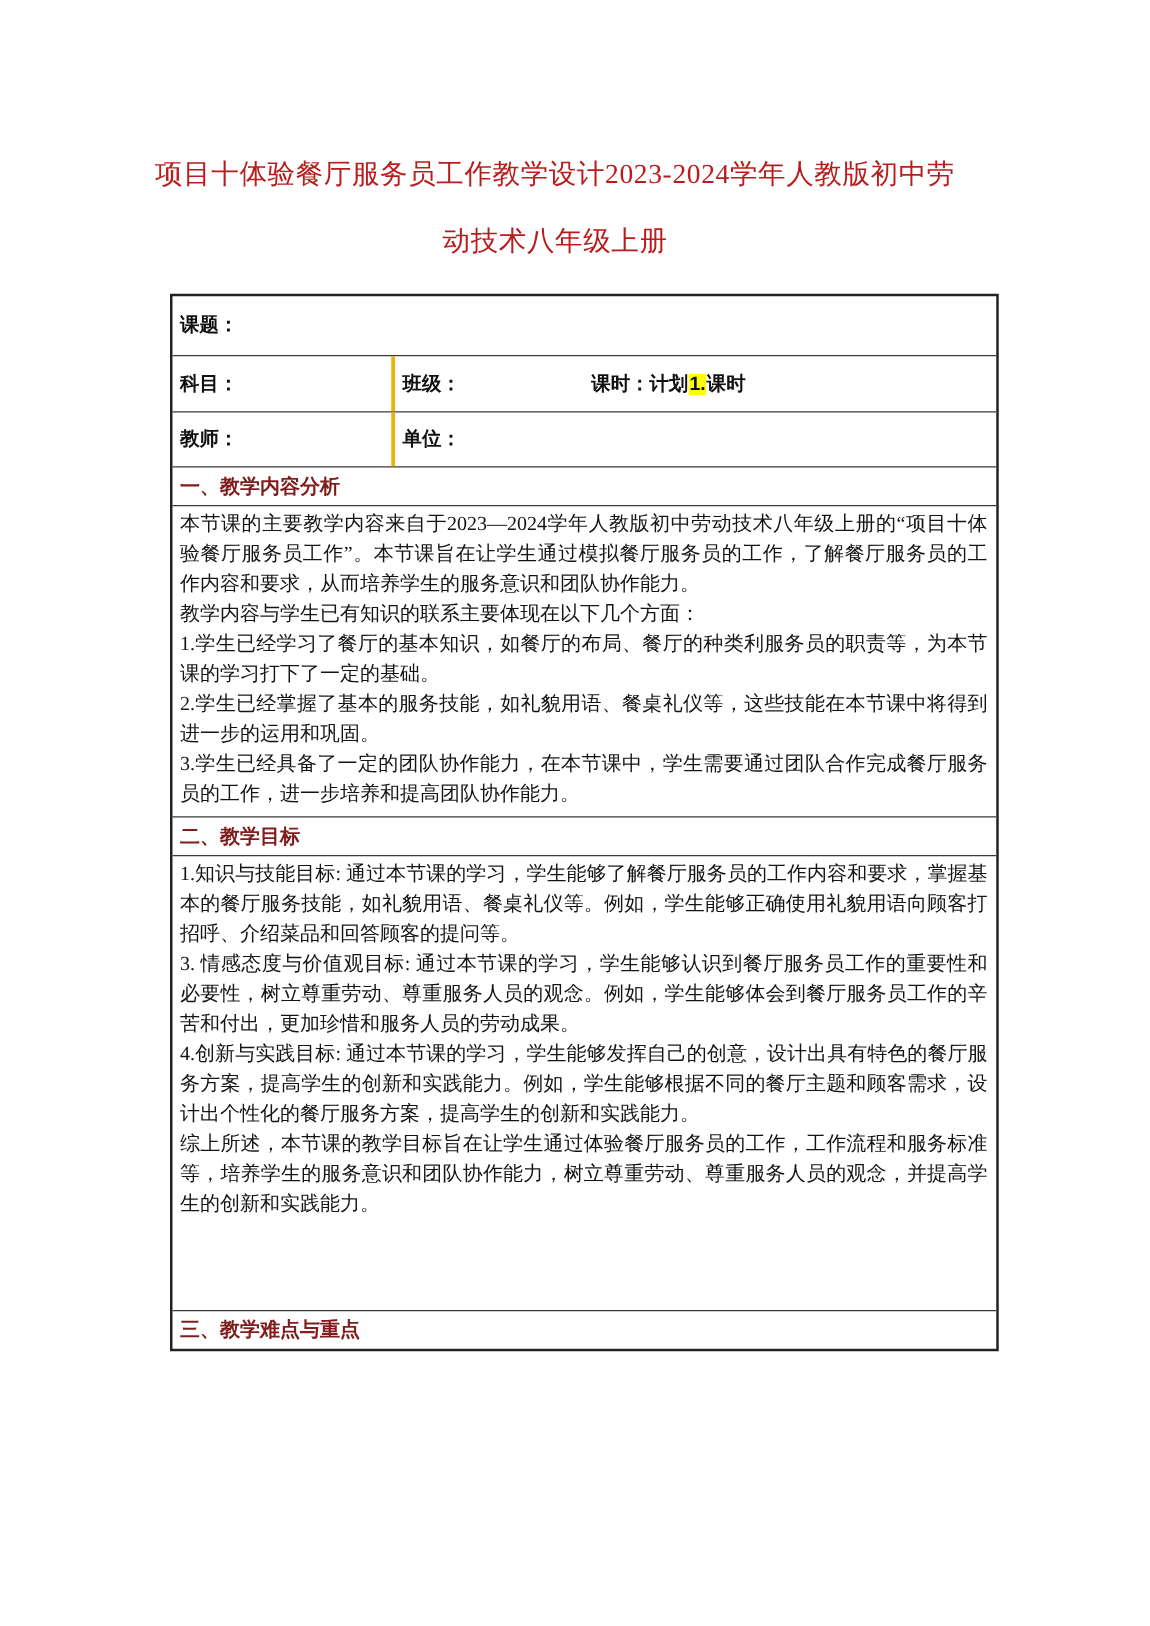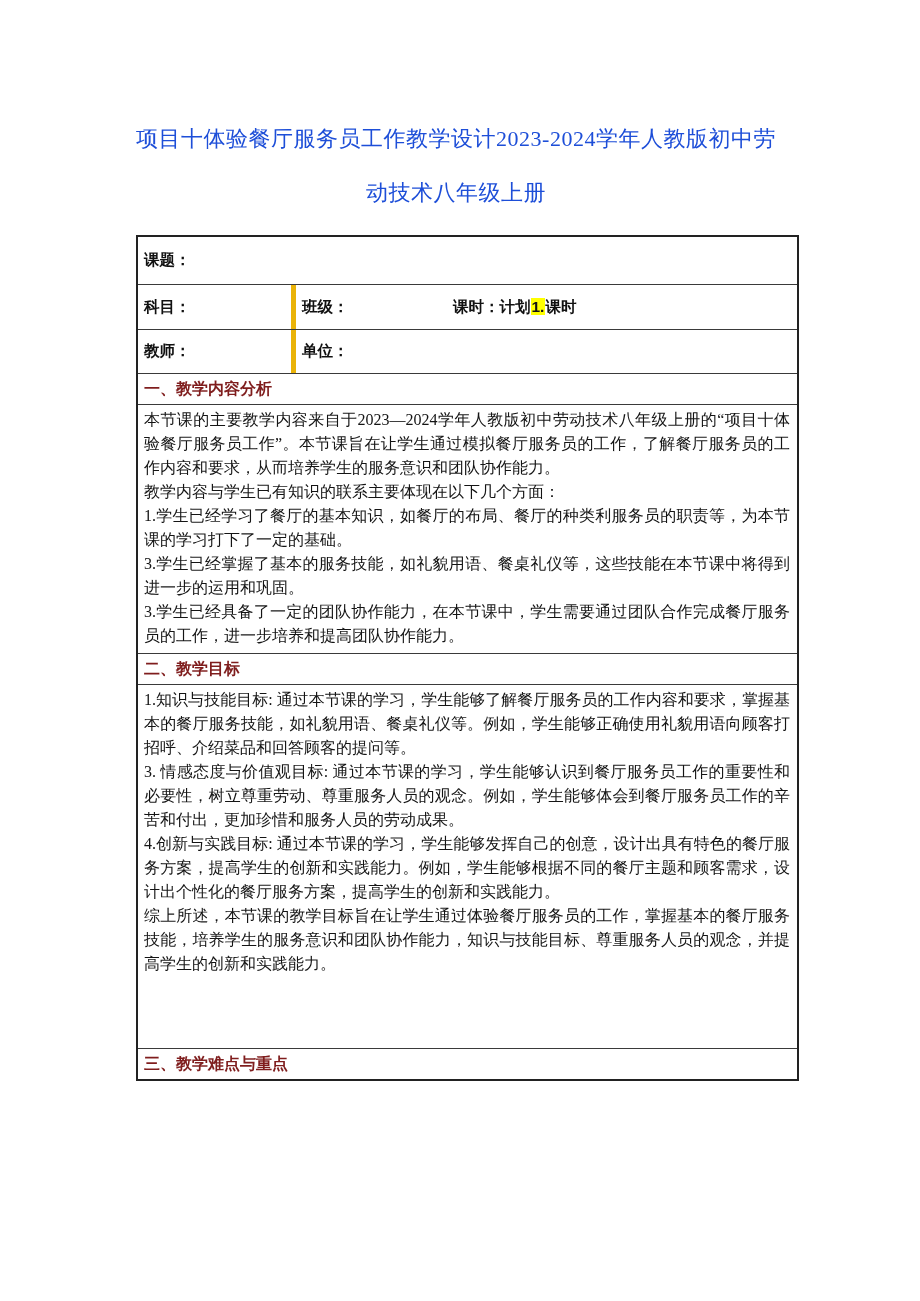--- a/index.html
+++ b/index.html
@@ -9,23 +9,23 @@
     overflow: hidden;
     font-family: "Liberation Sans", sans-serif;
   }
   .page {
     position: relative;
     width: 920px; height: 1301px;
     background: #ffffff;
   }
   .doc-title {
     position: absolute;
-    top: 112px; left: 56px; width: 800px;
+    top: 112px; left: 44px; width: 800px;
     text-align: center;
-    color: #1d4ed8;
+    color: #b91c1c;
     font-family: "Liberation Serif", serif;
     font-size: 22px;
     font-weight: 400;
     line-height: 54px;
     letter-spacing: 0.5px;
   }
   .lesson-table {
     position: absolute;
     left: 136px; top: 235px;
     width: 663px;
@@ -49,22 +49,22 @@
     font-size: 15.5px;
     font-weight: 700;
     color: #111111;
     font-family: "Liberation Sans", sans-serif;
     white-space: nowrap;
   }
   .row-topic   { height: 47px; }
   .row-subject { height: 45px; }
   .row-teacher { height: 44px; }
   .col-left {
-    width: 158px;
-    border-right: 5px solid #eab308;
+    width: 178px;
+    border-right: 3px solid #eab308;
     flex: none;
   }
   .col-right { flex: 1; }
   .class-label { display: inline-block; width: 151px; }
   .hl {
     background: #ffff00;
     padding: 0 1px;
     font-weight: 700;
   }
   .sec-header {
@@ -128,28 +128,28 @@
       <div class="cell col-right">
         <span class="label">单位：</span>
       </div>
     </div>
 
     <div class="t-row sec-header">一、教学内容分析</div>
     <div class="t-row sec-body body-1" style="display:block">
       <p>本节课的主要教学内容来自于2023—2024学年人教版初中劳动技术八年级上册的“项目十体验餐厅服务员工作”。本节课旨在让学生通过模拟餐厅服务员的工作，了解餐厅服务员的工作内容和要求，从而培养学生的服务意识和团队协作能力。</p>
       <p>教学内容与学生已有知识的联系主要体现在以下几个方面：</p>
       <p>1.学生已经学习了餐厅的基本知识，如餐厅的布局、餐厅的种类利服务员的职责等，为本节课的学习打下了一定的基础。</p>
-      <p>3.学生已经掌握了基本的服务技能，如礼貌用语、餐桌礼仪等，这些技能在本节课中将得到进一步的运用和巩固。</p>
+      <p>2.学生已经掌握了基本的服务技能，如礼貌用语、餐桌礼仪等，这些技能在本节课中将得到进一步的运用和巩固。</p>
       <p>3.学生已经具备了一定的团队协作能力，在本节课中，学生需要通过团队合作完成餐厅服务员的工作，进一步培养和提高团队协作能力。</p>
     </div>
 
     <div class="t-row sec-header">二、教学目标</div>
     <div class="t-row sec-body body-2" style="display:block">
       <p>1.知识与技能目标: 通过本节课的学习，学生能够了解餐厅服务员的工作内容和要求，掌握基本的餐厅服务技能，如礼貌用语、餐桌礼仪等。例如，学生能够正确使用礼貌用语向顾客打招呼、介绍菜品和回答顾客的提问等。</p>
       <p>3. 情感态度与价值观目标: 通过本节课的学习，学生能够认识到餐厅服务员工作的重要性和必要性，树立尊重劳动、尊重服务人员的观念。例如，学生能够体会到餐厅服务员工作的辛苦和付出，更加珍惜和服务人员的劳动成果。</p>
       <p>4.创新与实践目标: 通过本节课的学习，学生能够发挥自己的创意，设计出具有特色的餐厅服务方案，提高学生的创新和实践能力。例如，学生能够根据不同的餐厅主题和顾客需求，设计出个性化的餐厅服务方案，提高学生的创新和实践能力。</p>
-      <p>综上所述，本节课的教学目标旨在让学生通过体验餐厅服务员的工作，掌握基本的餐厅服务技能，培养学生的服务意识和团队协作能力，知识与技能目标、尊重服务人员的观念，并提高学生的创新和实践能力。</p>
+      <p>综上所述，本节课的教学目标旨在让学生通过体验餐厅服务员的工作，工作流程和服务标准等，培养学生的服务意识和团队协作能力，树立尊重劳动、尊重服务人员的观念，并提高学生的创新和实践能力。</p>
     </div>
 
     <div class="t-row sec-header">三、教学难点与重点</div>
 
   </div>
 </div>
 
 </body></html>

